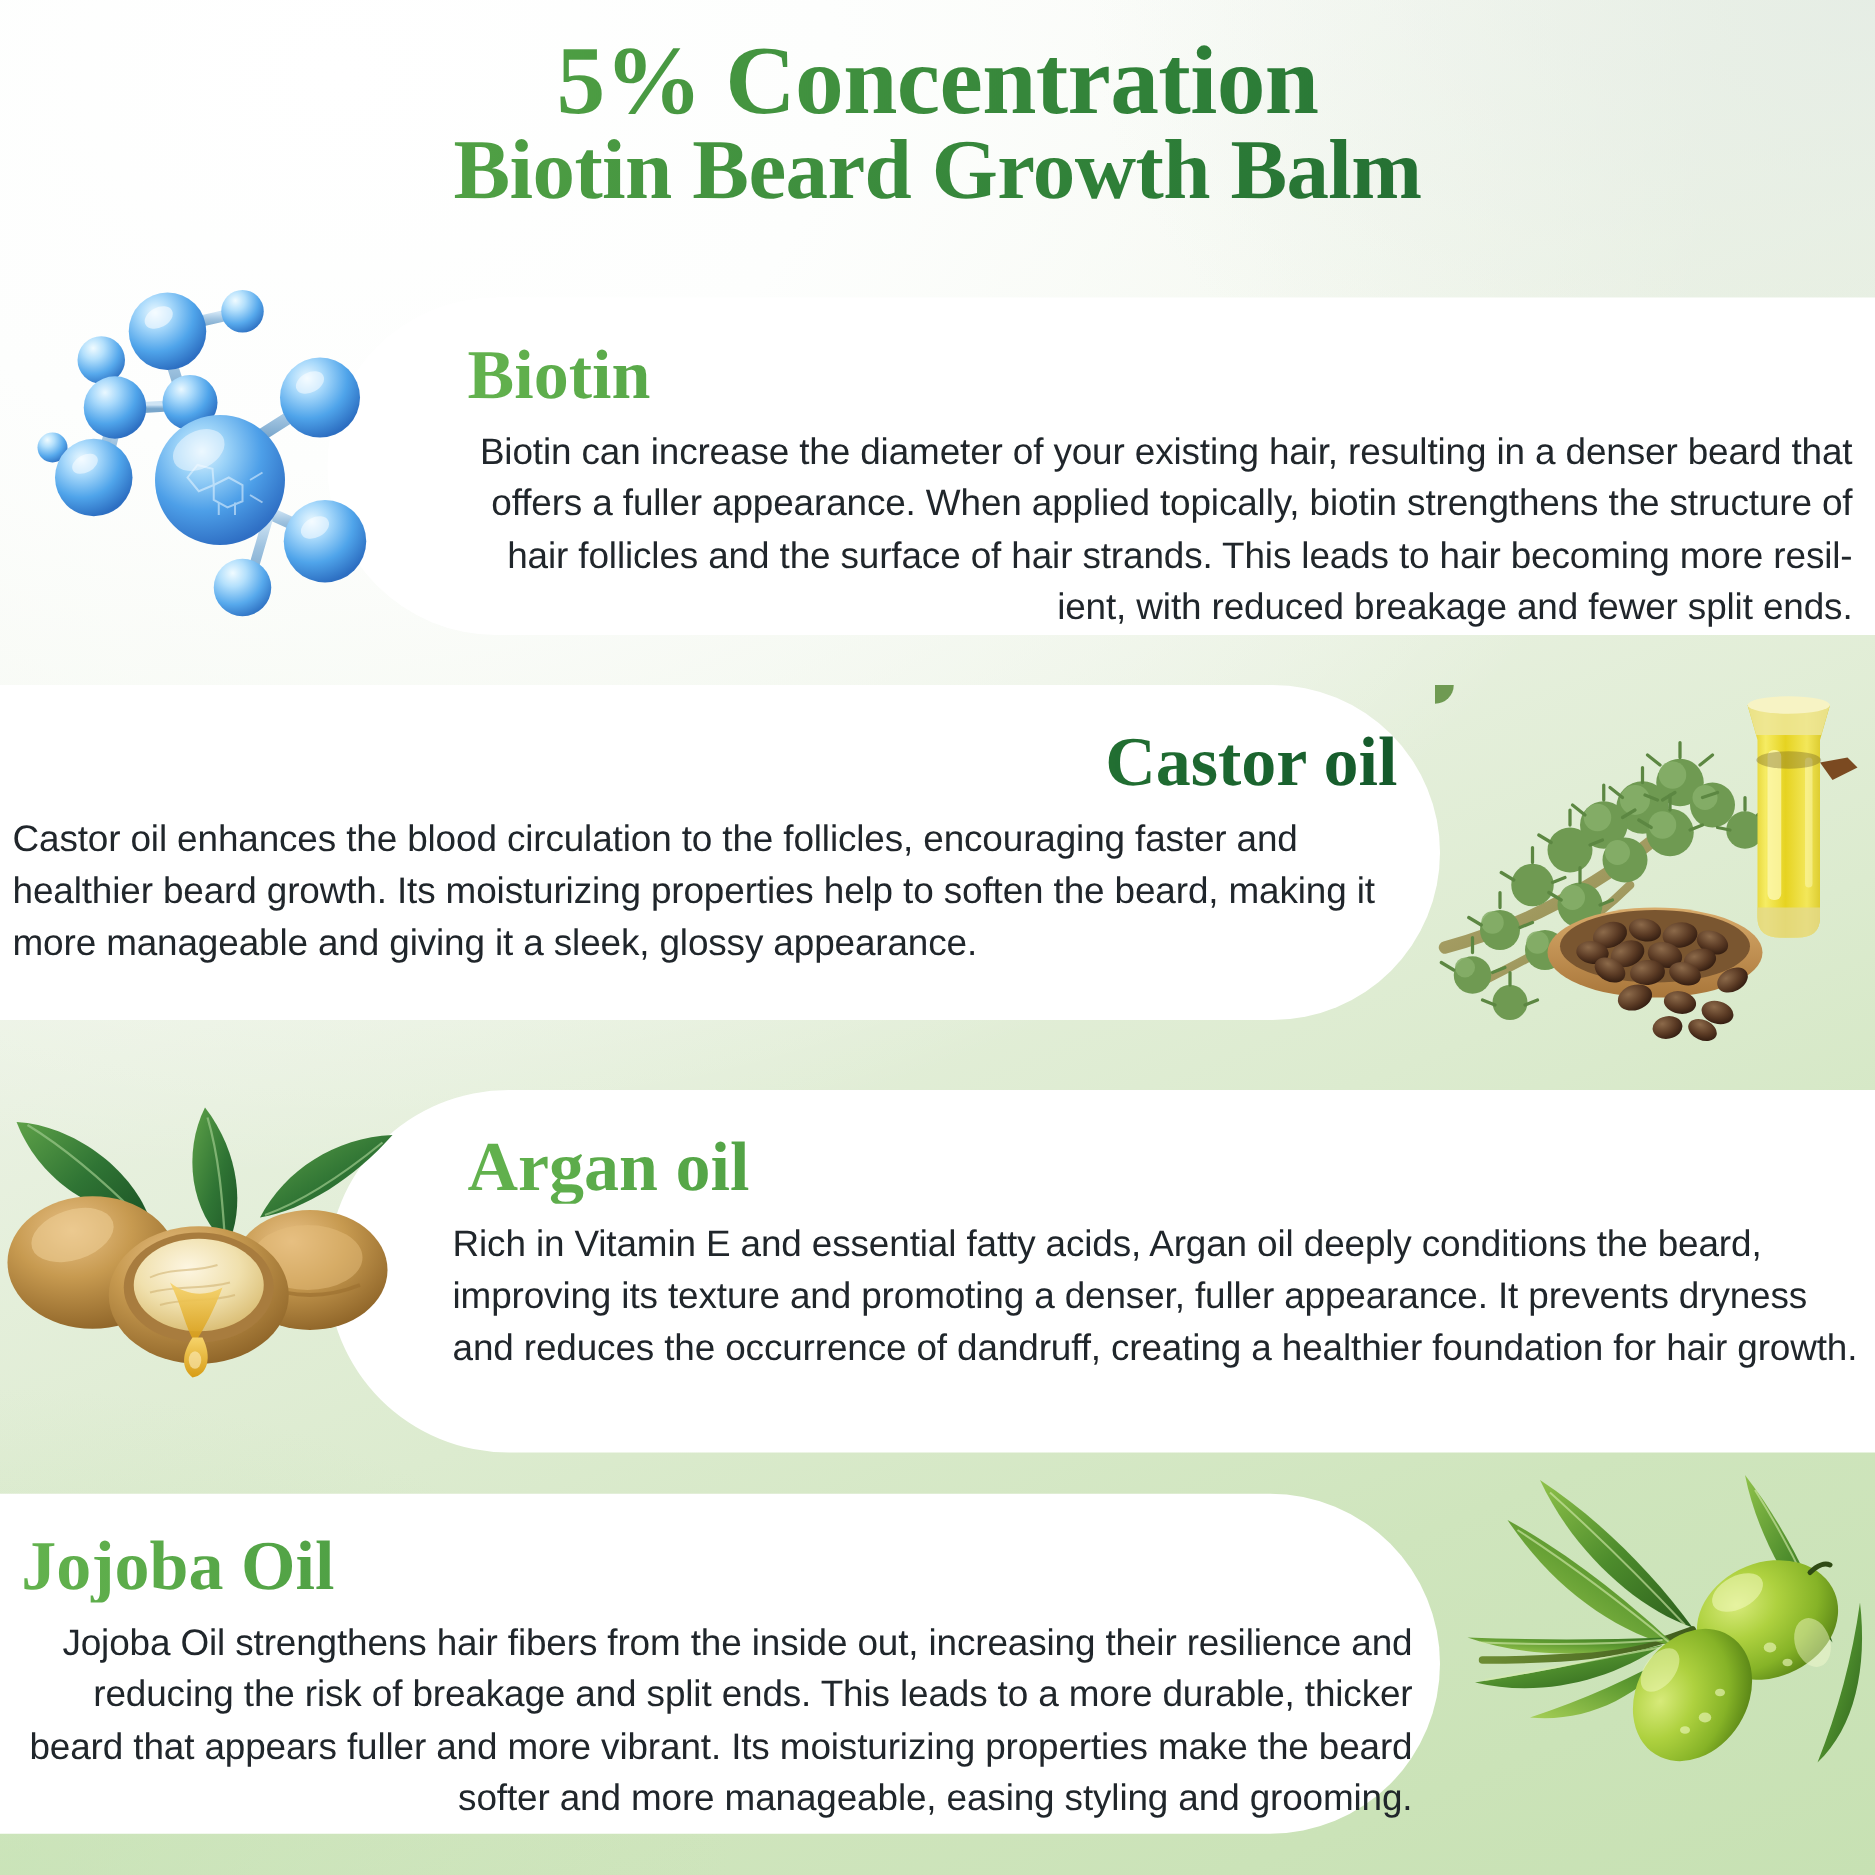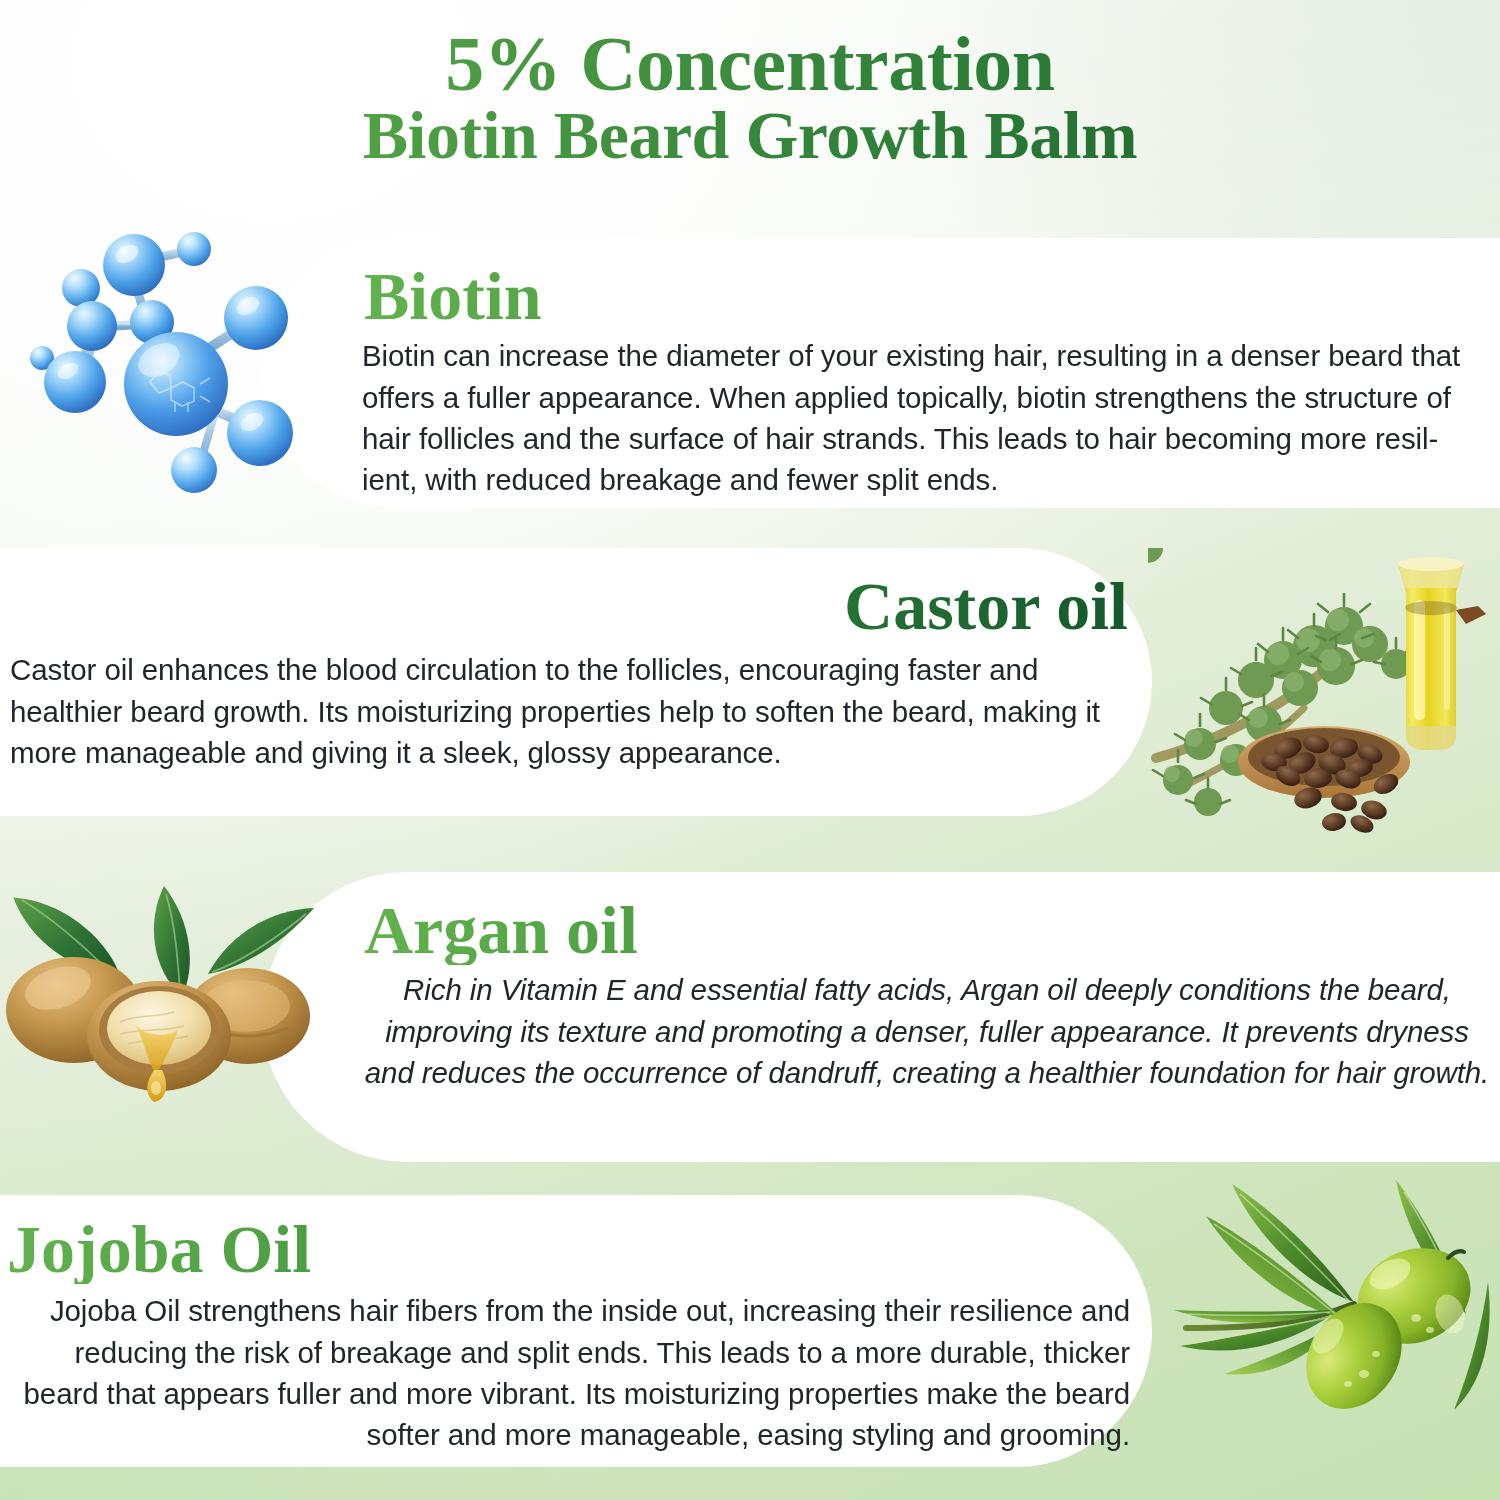--- a/index.html
+++ b/index.html
@@ -69,51 +69,51 @@
   }
   .card.cRightOpen{ 
     border-radius:0 210px 210px 0;
   }
   .card-inner{
     position:absolute;inset:0;
   }
   .heading{
     font-family:"Liberation Serif", serif;
     font-weight:bold;
-    font-size:68px;
+    font-size:56px;
     line-height:1.02;
-    margin:2px;
+    margin:12px;
     background:linear-gradient(92deg,#63b24e 0%,#4a9c42 30%,#2a7c36 66%,#14592b 100%);
     -webkit-background-clip:text;background-clip:text;color:transparent;
     white-space:nowrap;
   }
   .body-text{
     font-family:"Liberation Sans", sans-serif;
     font-size:29.5px;
     line-height:1.40;
     color:#20262b;
     letter-spacing:-0.1px;
     margin:0;
   }
 
   
   #card-biotin{ left:262px; top:238px; width:1260px; height:270px; }
   #biotin-text{ position:absolute; left:100px; top:22px; width:1120px; }
   #biotin-text .heading{ text-align:left; }
-  #biotin-text .body-text{ text-align:left; margin-top:4px; }
+  #biotin-text .body-text{ text-align:right; margin-top:4px; }
 
   #card-castor{ left:-300px; top:548px; width:1452px; height:268px; }
   #castor-text{ position:absolute; left:310px; top:22px; width:1120px; }
   #castor-text .heading{ text-align:right;font-family:Liberation Serif, serif; }
   #castor-text .body-text{ text-align:left; margin-top:8px; }
 
   #card-argan{ left:262px; top:872px; width:1260px; height:290px; }
   #argan-text{ position:absolute; left:100px; top:22px; width:1130px; }
   #argan-text .heading{ text-align:left; }
-  #argan-text .body-text{ text-align:center; margin-top:4px;font-style:italic; }
+  #argan-text .body-text{ text-align:left; margin-top:4px; }
 
   #card-jojoba{ left:-300px; top:1195px; width:1452px; height:272px; }
   #jojoba-text{ position:absolute; left:305px; top:18px; width:1125px; }
   #jojoba-text .heading{ text-align:left; }
   #jojoba-text .body-text{ text-align:right; margin-top:6px; }
 
   
   .art{ position:absolute; z-index:5; }
 
   

